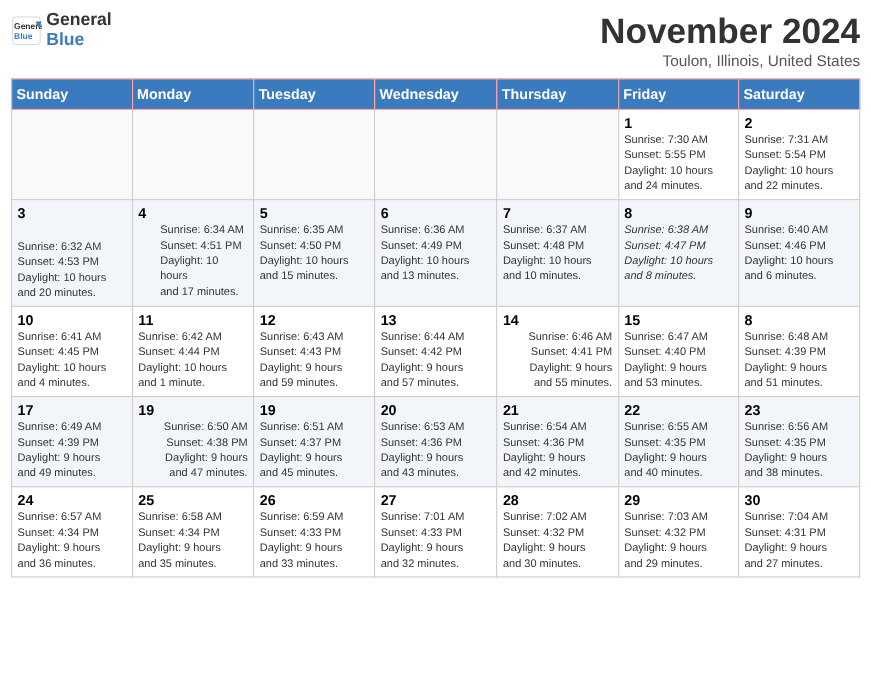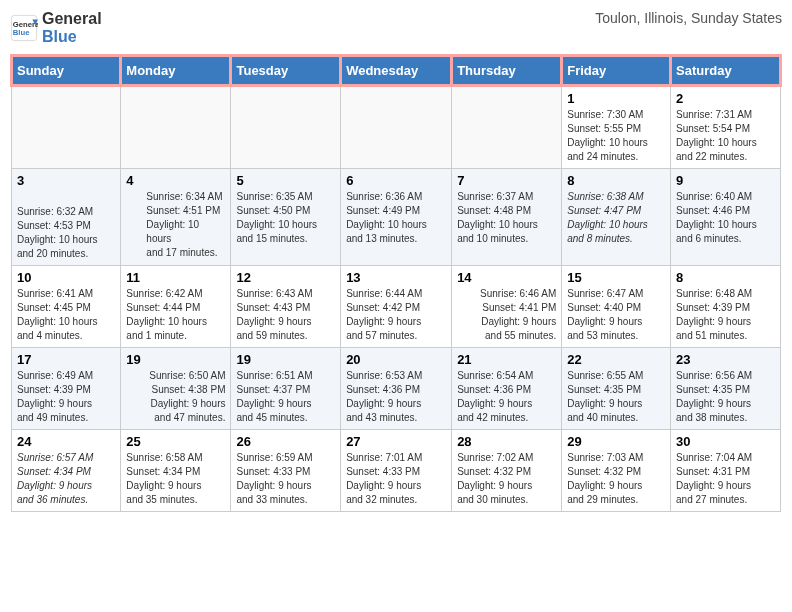--- a/index.html
+++ b/index.html
@@ -41,21 +41,21 @@
       width: 100%;
       border-collapse: collapse;
       font-size: 11px;
     }
     .calendar th {
       background: #3a7abf;
       color: #fff;
       padding: 6px 4px;
       text-align: left;
       font-size: 13px;
-      border: 3px solid #fca5a5;
+      border: 1px solid #fca5a5;
       margin-top: 14px;
     }
     .calendar td {
       border: 1px solid #ccc;
       vertical-align: top;
       padding: 4px 5px;
       width: 113px;
       min-height: 80px;
       background: #fff;
     }
@@ -86,21 +86,22 @@
       <text x="4" y="18" font-size="11" font-weight="bold" fill="#333">General</text>
       <text x="4" y="30" font-size="11" font-weight="bold" fill="#3a7abf">Blue</text>
       <polygon points="32,8 40,8 36,16" fill="#3a7abf"></polygon>
     </svg>
     <div style="display:flex;flex-direction:column;">
       <span style="font-size:16px;font-weight:bold;color:#333;">General</span>
       <span style="font-size:16px;font-weight:bold;color:#3a7abf;">Blue</span>
     </div>
   </div>
   <div class="title-area">
-    <div class="location">Toulon, Illinois, Sunday States</div>
+    <div class="month-title">November 2024</div>
+    <div class="location">Toulon, Illinois, United States</div>
   </div>
 </div>
 
 <table class="calendar">
   <thead>
     <tr>
     <th>Sunday</th>
         <th>Monday</th>
         <th>Tuesday</th>
         <th>Wednesday</th>
@@ -280,21 +281,21 @@
           <div class="day-number">23</div>
           <div class="day-info" style="white-space: pre-line;">Sunrise: 6:56 AM
 Sunset: 4:35 PM
 Daylight: 9 hours
 and 38 minutes.</div>
         </td>
       </tr>
       <tr>
         <td>
           <div class="day-number">24</div>
-          <div class="day-info" style="white-space: pre-line; font-style: italic;">Sunrise: 6:57 AM
+          <div class="day-info" style="white-space: pre-line;">Sunrise: 6:57 AM
 Sunset: 4:34 PM
 Daylight: 9 hours
 and 36 minutes.</div>
         </td>
         <td>
           <div class="day-number">25</div>
           <div class="day-info" style="white-space: pre-line;">Sunrise: 6:58 AM
 Sunset: 4:34 PM
 Daylight: 9 hours
 and 35 minutes.</div>

